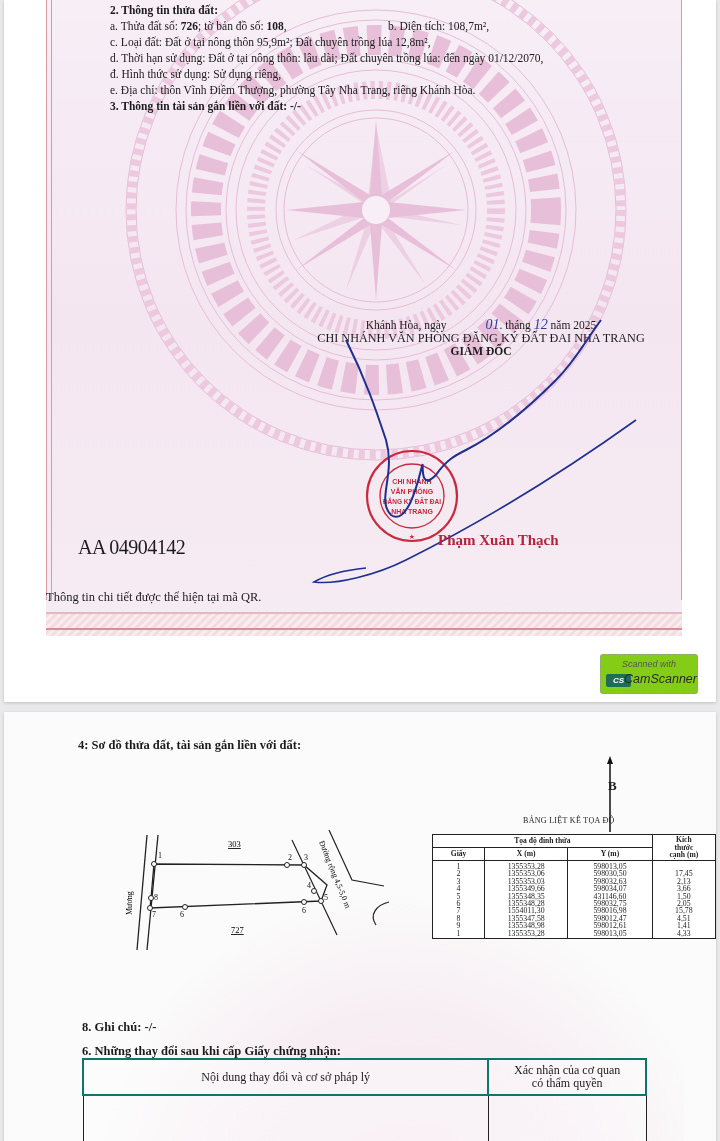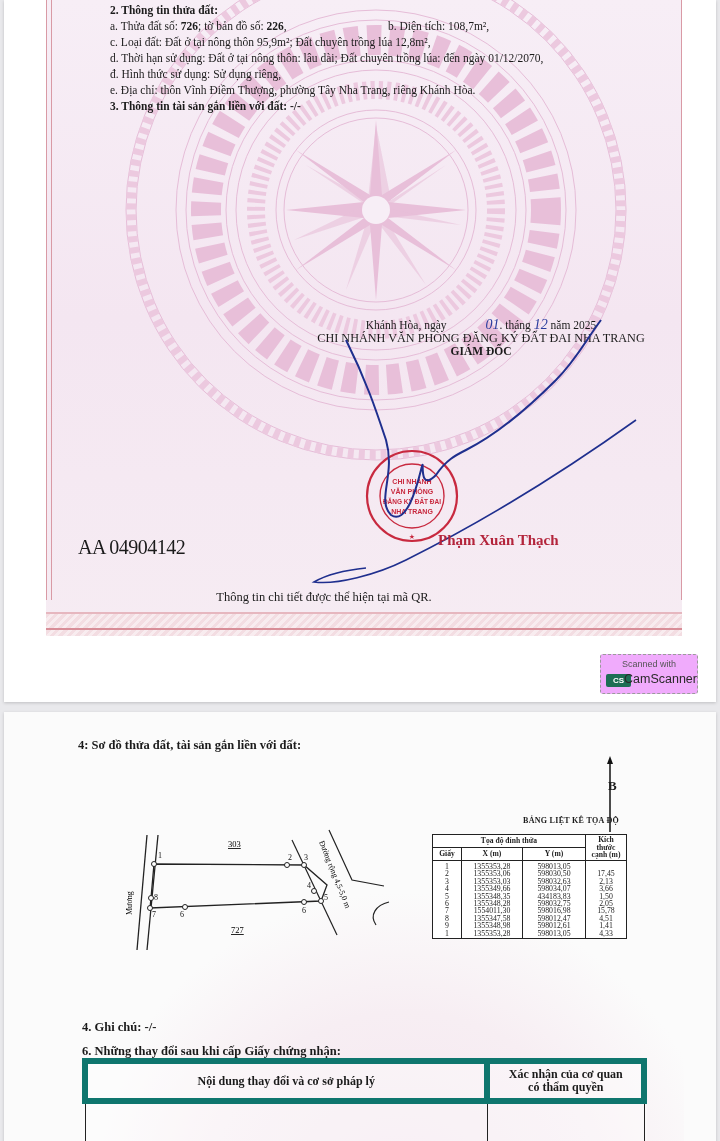--- a/index.html
+++ b/index.html
@@ -17,43 +17,43 @@
         border-top:2px solid #e6b7bf; }
   .cert .bottomline { position:absolute; left:0; right:0; top:628px; height:2px; background:#d88e98; }
   .drum { position:absolute; left:70px; top:-50px; width:520px; height:520px; }
   .sec { position:absolute; left:64px; font-size:11.5px; line-height:16px; white-space:nowrap; }
   .b { font-weight:bold; }
   .sign-block { position:absolute; left:245px; top:318px; width:380px; text-align:center; font-size:11.5px; line-height:13px; }
   .sign-block .org { font-weight:normal; font-size:12.2px; }
   .sign-block .role { font-weight:bold; }
   .serial { position:absolute; left:32px; top:536px; font-size:20px; font-family:"Liberation Serif",serif; letter-spacing:-0.5px; }
   .signer { position:absolute; left:392px; top:532px; color:#b3243b; font-weight:bold; font-size:15px; }
-  .qrnote { position:absolute; left:0; width:556px; top:590px; text-align:center; font-size:12.5px; }
+  .qrnote { position:absolute; left:0; width:556px; top:590px; text-align:left; font-size:12.5px; }
   .cs-badge { position:absolute; left:600px; top:654px; width:96px; height:38px; border:1px dashed #9b9b9b;
-              border-radius:3px; background:#f0abfc; font-family:"Liberation Sans",sans-serif; }
+              border-radius:3px; background:#84cc16; font-family:"Liberation Sans",sans-serif;font-style:italic; }
   .cs-badge .t1 { position:absolute; top:4px; left:0; right:0; text-align:center; font-size:9px; color:#555; }
   .cs-badge .logo { position:absolute; left:5px; top:19px; width:25px; height:13px; background:#1d6e54;
                     border-radius:2px; color:#fff; font-size:8px; font-weight:bold; text-align:center; line-height:13px; }
   .cs-badge .t2 { position:absolute; left:23px; top:17px; font-size:12.5px; color:#2a2a2a; }
   .page2 { position:absolute; left:4px; top:712px; width:712px; height:440px; background:#fbfbfb;
            box-shadow:0 1px 3px rgba(0,0,0,0.18); }
   .p2bg { position:absolute; left:40px; top:0; width:640px; height:440px;
           background:radial-gradient(circle at 360px 500px,#f4e4ee 0,#f7eef3 200px,#fbfbfb 320px); }
   .h4 { position:absolute; left:74px; top:26px; font-weight:bold; font-size:12.5px; }
   .north { position:absolute; left:600px; top:44px; }
-  .bang-title { position:absolute; left:480px; top:104px; font-size:8px; font-weight:bold; letter-spacing:0.3px;padding-left:39px; }
+  .bang-title { position:absolute; left:480px; top:104px; font-size:8px; font-weight:normal; letter-spacing:0.3px;padding-left:39px; }
   table.coords { position:absolute; left:428px; top:122px; border-collapse:collapse; font-size:7.8px; line-height:7.4px; background:#fff; }
-  table.coords th, table.coords td { border:1px solid #222; padding:1px 2px; text-align:center; }
+  table.coords th, table.coords td { border:1px solid #222; padding:1px 14px; text-align:center; }
   table.coords th { font-weight:bold; font-size:7.6px; height:10px; }
   table.coords td.list { vertical-align:top; padding-top:2px; }
   .diagram { position:absolute; left:110px; top:108px; }
   .ghichu { position:absolute; left:78px; top:308px; font-weight:bold; font-size:12.5px; }
   .h6 { position:absolute; left:78px; top:332px; font-weight:bold; font-size:12.5px; }
   table.changes { position:absolute; left:78px; top:346px; width:565px; border-collapse:collapse; font-size:12px; background:rgba(255,255,255,0.4); }
-  table.changes th { border:6px solid #0f766e; font-weight:bold; height:32px; line-height:13px; }
+  table.changes th { border:2px solid #0f766e; font-weight:normal; height:32px; line-height:13px; }
   table.changes td { border:1px solid #222; height:60px; }
 </style>
 </head>
 <body>
 
 <div class="page1">
   <div class="cert">
     <div class="lborder"></div>
     <div class="rborder"></div>
 
@@ -73,21 +73,21 @@
       <circle cx="260" cy="260" r="120" fill="none" stroke="#ecc9df" stroke-width="18" stroke-dasharray="4 4"></circle>
       <g fill="#e8bfd9">
         <polygon points="260,170 266,245 340,200 272,252 350,260 272,268 340,320 266,275 260,350 254,275 180,320 248,268 170,260 248,252 180,200 254,245"></polygon>
         <polygon points="260,175 275,250 330,215 270,258 345,275 268,266 310,335 260,270 230,340 252,266 178,290 250,255 190,215 252,250" opacity="0.6"></polygon>
       </g>
       <circle cx="260" cy="260" r="14" fill="#f7eef6"></circle>
     </svg>
 
     <div class="sec b" style="top:2px;">2. Thông tin thửa đất:</div>
     <div class="sec" style="top:18px;">
-      <span>a. Thửa đất số: </span><span class="b">726</span><span>; tờ bản đồ số: </span><span class="b">226</span><span>,</span>
+      <span>a. Thửa đất số: </span><span class="b">726</span><span>; tờ bản đồ số: </span><span class="b">108</span><span>,</span>
     </div>
     <div class="sec" style="top:18px; left:342px;">b. Diện tích: 108,7m²,</div>
     <div class="sec" style="top:34px;">c. Loại đất: Đất ở tại nông thôn 95,9m²; Đất chuyên trồng lúa 12,8m²,</div>
     <div class="sec" style="top:50px;">d. Thời hạn sử dụng: Đất ở tại nông thôn: lâu dài; Đất chuyên trồng lúa: đến ngày 01/12/2070,</div>
     <div class="sec" style="top:66px;">đ. Hình thức sử dụng: Sử dụng riêng,</div>
     <div class="sec" style="top:82px;">e. Địa chỉ: thôn Vĩnh Điềm Thượng, phường Tây Nha Trang, riêng Khánh Hòa.</div>
     <div class="sec b" style="top:98px;">3. Thông tin tài sản gắn liền với đất: -/-</div>
 
     <div class="sign-block">
       <div>
@@ -211,21 +211,21 @@
             <div>1554011,30</div>
             <div>1355347,58</div>
             <div>1355348,98</div>
             <div>1355353,28</div>
         </td>
         <td class="list">
           <div>598013,05</div>
             <div>598030,50</div>
             <div>598032,63</div>
             <div>598034,07</div>
-            <div>434183,83</div>
+            <div>431146,60</div>
             <div>598032,75</div>
             <div>598016,98</div>
             <div>598012,47</div>
             <div>598012,61</div>
             <div>598013,05</div>
         </td>
         <td class="list">
           <div style="height:7.4px;"></div>
             <div>17,45</div>
             <div>2,13</div>
@@ -234,21 +234,21 @@
             <div>2,05</div>
             <div>15,78</div>
             <div>4,51</div>
             <div>1,41</div>
             <div>4,33</div>
         </td>
       </tr>
     </tbody>
   </table>
 
-  <div class="ghichu">4. Ghi chú: -/-</div>
+  <div class="ghichu">8. Ghi chú: -/-</div>
   <div class="h6">6. Những thay đổi sau khi cấp Giấy chứng nhận:</div>
   <table class="changes">
     <thead>
       <tr>
         <th style="width:72%;">Nội dung thay đổi và cơ sở pháp lý</th>
         <th>
             <div>Xác nhận của cơ quan</div>
             <div>có thẩm quyền</div>
           </th>
       </tr>

